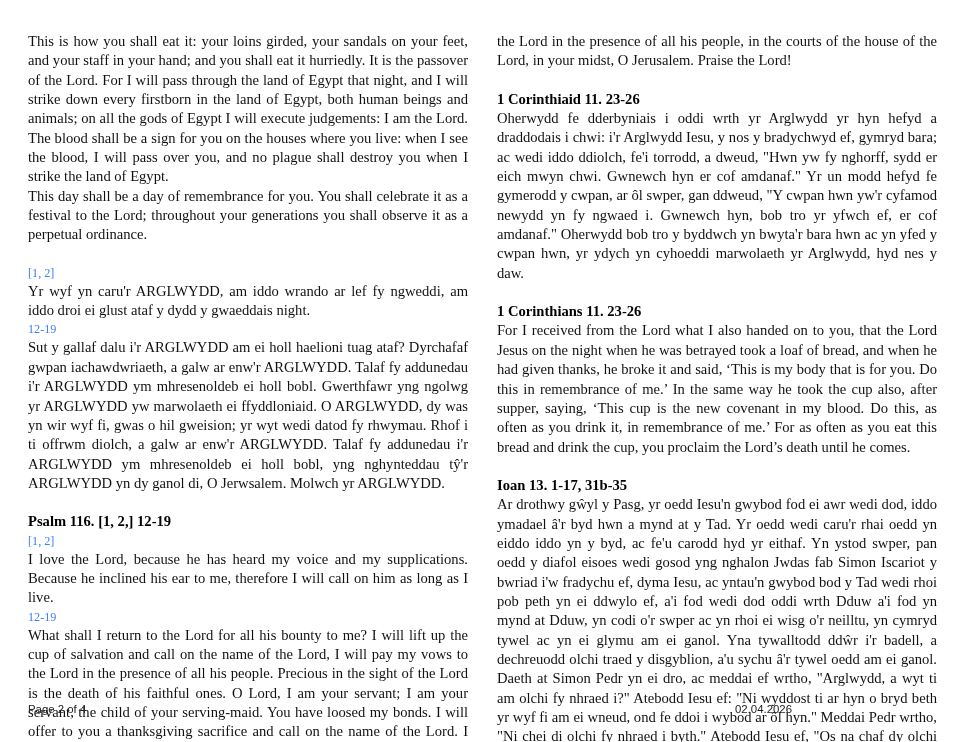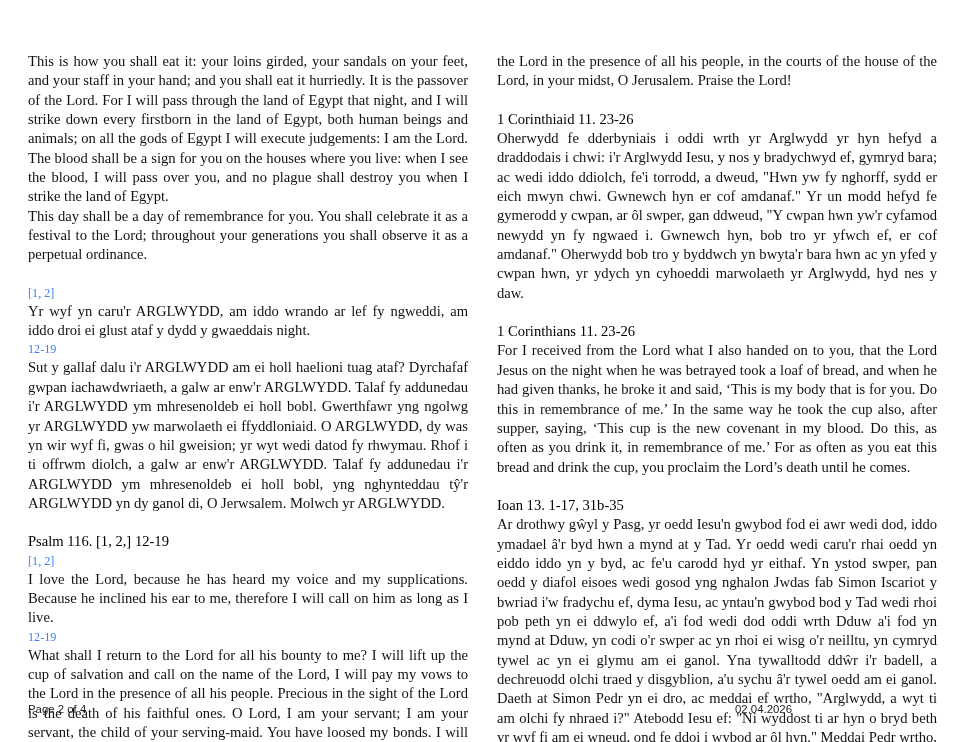--- a/index.html
+++ b/index.html
@@ -16,21 +16,21 @@
     overflow: hidden;
   }
 
   .page {
     position: absolute;
     left: 0;
     top: 0;
     width: 960px;
     height: 742px;
     box-sizing: border-box;
-    padding: 52px 28px 0 28px;
+    padding: 32px 28px 0 28px;
   }
 
   .columns {
     display: flex;
     flex-direction: row;
     align-items: flex-start;
     gap: 29px;
     height: 600px;
   }
 
@@ -46,21 +46,21 @@
     text-align: justify;
     text-justify: inter-word;
     hyphens: none;
     color: #111111;
   }
 
   h2.section-heading {
     margin: 0;
     font-size: 14.6px;
     line-height: 19.35px;
-    font-weight: normal;
+    font-weight: bold;
     text-align: left;
     color: #000000;
   }
 
   .verse-label {
     margin: 0;
     font-size: 12.2px;
     line-height: 18px;
     font-weight: normal;
     text-align: left;

